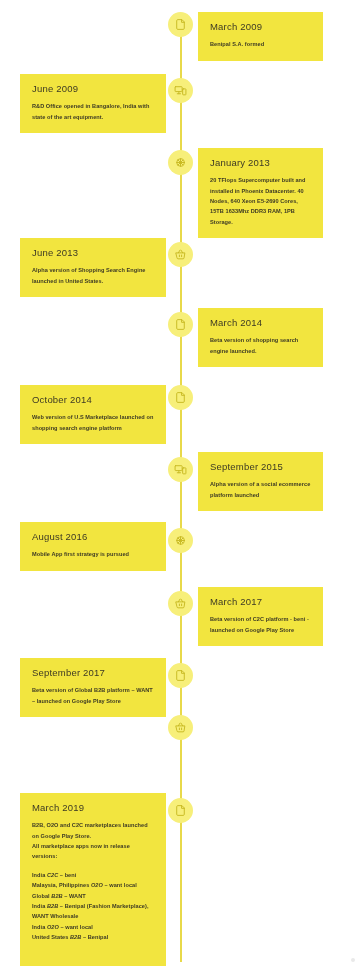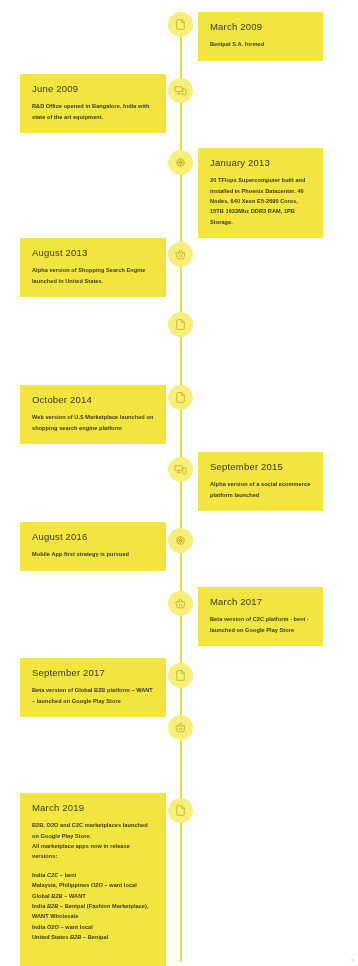--- a/index.html
+++ b/index.html
@@ -127,31 +127,35 @@
       <svg width="13" height="13" viewBox="0 0 24 24" fill="none" stroke="#c9ba24" stroke-width="1.8" stroke-linecap="round" stroke-linejoin="round">
           <path d="M4 9h16l-1.4 9.2a2 2 0 0 1-2 1.8H7.4a2 2 0 0 1-2-1.8z"></path>
           <path d="M8 9l3-5"></path>
           <path d="M16 9l-3-5"></path>
           <path d="M10 13v3"></path>
           <path d="M14 13v3"></path>
         </svg>
     </span>
   </div>
   <div class="card left" style="top:238px">
-    <div class="card-title">August 2013</div>
+    <div class="card-title">June 2013</div>
     <div class="card-body">Alpha version of Shopping Search Engine launched in United States.</div>
   </div>
 
   <div class="node" style="top:312px">
     <span>
       <svg width="13" height="13" viewBox="0 0 24 24" fill="none" stroke="#c9ba24" stroke-width="1.8" stroke-linecap="round" stroke-linejoin="round">
           <path d="M14 3H7a2 2 0 0 0-2 2v14a2 2 0 0 0 2 2h10a2 2 0 0 0 2-2V8z"></path>
           <path d="M14 3v5h5"></path>
         </svg>
     </span>
+  </div>
+  <div class="card right" style="top:308px">
+    <div class="card-title">March 2014</div>
+    <div class="card-body">Beta version of shopping search engine launched.</div>
   </div>
 
   <div class="node" style="top:385px">
     <span>
       <svg width="13" height="13" viewBox="0 0 24 24" fill="none" stroke="#c9ba24" stroke-width="1.8" stroke-linecap="round" stroke-linejoin="round">
           <path d="M14 3H7a2 2 0 0 0-2 2v14a2 2 0 0 0 2 2h10a2 2 0 0 0 2-2V8z"></path>
           <path d="M14 3v5h5"></path>
         </svg>
     </span>
   </div>

